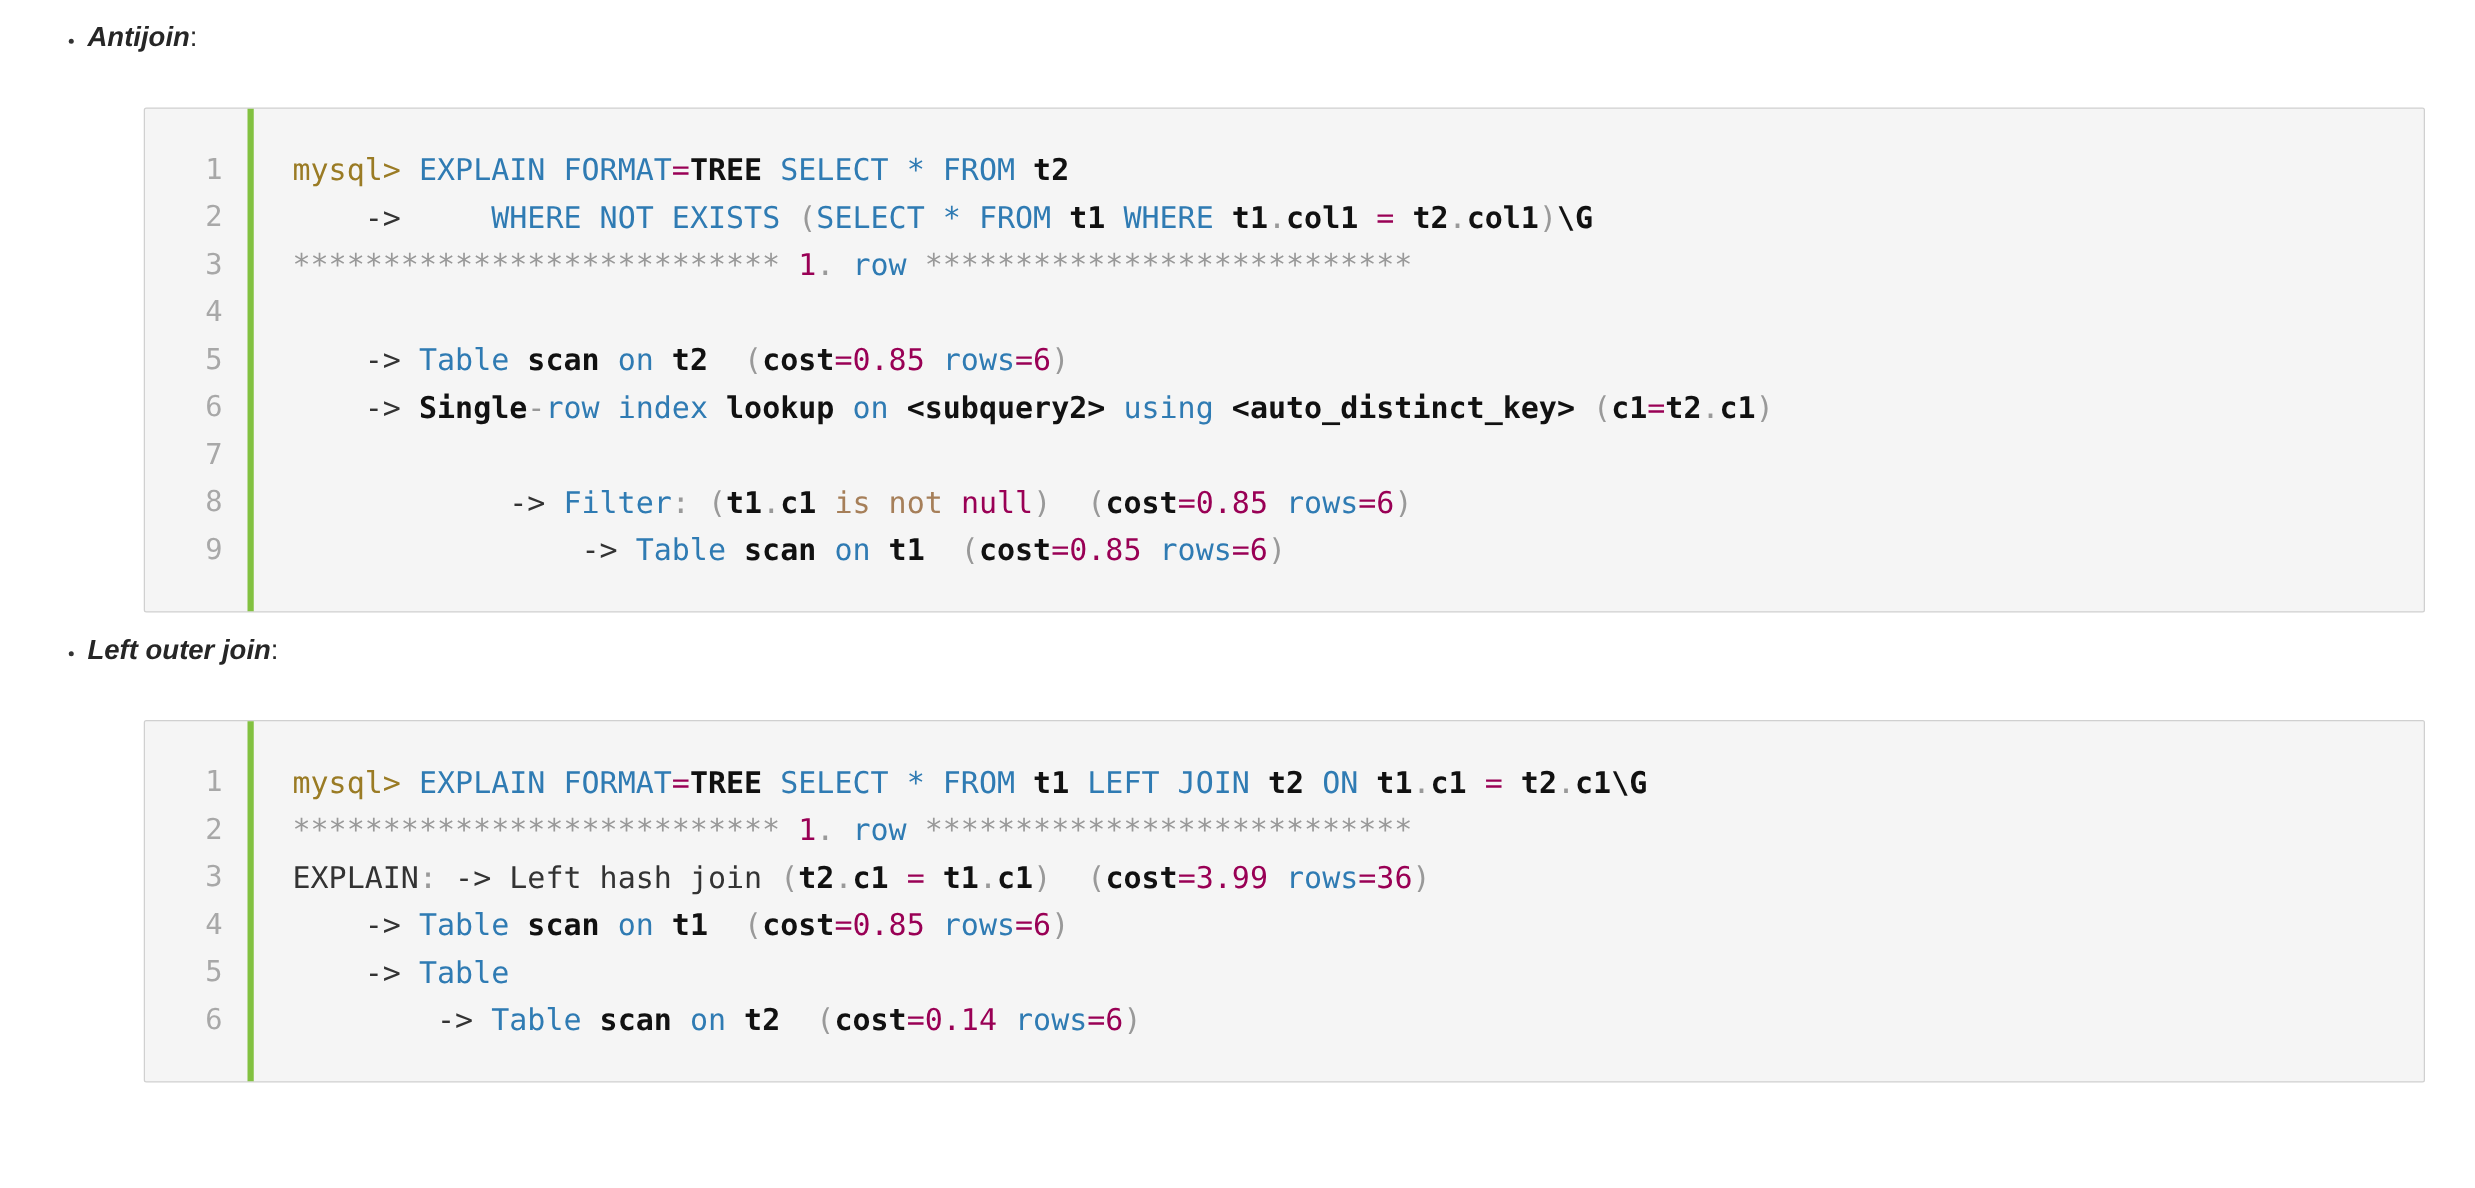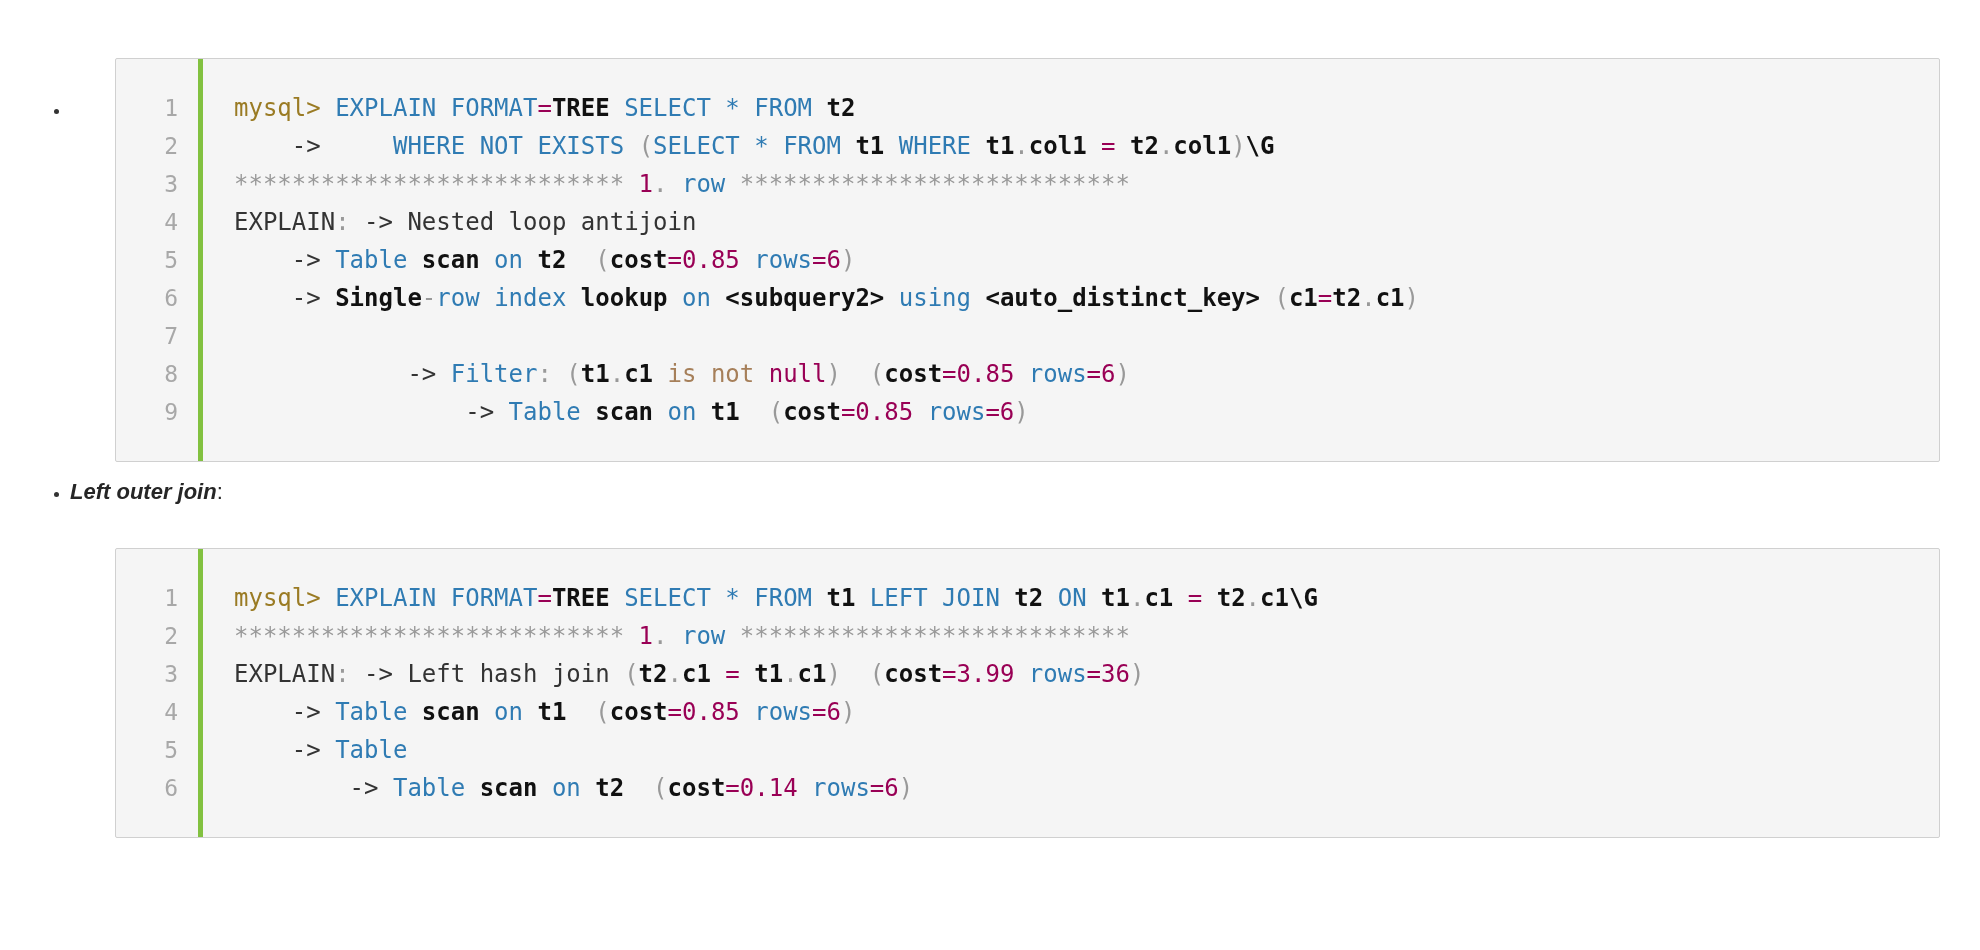--- a/index.html
+++ b/index.html
@@ -89,37 +89,37 @@
   .tok-o { color: var(--operator, #a67f59); }
   .tok-u { color: var(--number, #990055); font-weight: normal; }
 </style>
 </head>
 <body>
 
 <div class="content">
   <ul class="join-list">
 
     <li>
+      <p class="item-head"><span class="item-label">Antijoin</span><span class="item-suffix">:</span></p>
       <div class="codeblock">
         <div class="accent-bar"></div>
       <div class="line">
             <span class="ln">1</span>
             <span class="codetext"><span class="tok-p">mysql&gt;</span><span class="tok-t"> </span><span class="tok-k">EXPLAIN</span><span class="tok-t"> </span><span class="tok-k">FORMAT</span><span class="tok-n">=</span><span class="tok-b">TREE</span><span class="tok-t"> </span><span class="tok-k">SELECT</span><span class="tok-t"> </span><span class="tok-k">*</span><span class="tok-t"> </span><span class="tok-k">FROM</span><span class="tok-t"> </span><span class="tok-b">t2</span></span>
           </div>
           <div class="line">
             <span class="ln">2</span>
             <span class="codetext"><span class="tok-t">    -&gt;     </span><span class="tok-k">WHERE</span><span class="tok-t"> </span><span class="tok-k">NOT</span><span class="tok-t"> </span><span class="tok-k">EXISTS</span><span class="tok-t"> </span><span class="tok-g">(</span><span class="tok-k">SELECT</span><span class="tok-t"> </span><span class="tok-k">*</span><span class="tok-t"> </span><span class="tok-k">FROM</span><span class="tok-t"> </span><span class="tok-b">t1</span><span class="tok-t"> </span><span class="tok-k">WHERE</span><span class="tok-t"> </span><span class="tok-b">t1</span><span class="tok-g">.</span><span class="tok-b">col1</span><span class="tok-t"> </span><span class="tok-n">=</span><span class="tok-t"> </span><span class="tok-b">t2</span><span class="tok-g">.</span><span class="tok-b">col1</span><span class="tok-g">)</span><span class="tok-b">\G</span></span>
           </div>
           <div class="line">
             <span class="ln">3</span>
             <span class="codetext"><span class="tok-g">***************************</span><span class="tok-t"> </span><span class="tok-n">1</span><span class="tok-g">.</span><span class="tok-t"> </span><span class="tok-k">row</span><span class="tok-t"> </span><span class="tok-g">***************************</span></span>
           </div>
           <div class="line">
             <span class="ln">4</span>
-            <span class="codetext"><span class="tok-t">EXPLAIN</span><span class="tok-g">:</span><span class="tok-t"> -&gt; Nested loop antijoin</span></span>
           </div>
           <div class="line">
             <span class="ln">5</span>
             <span class="codetext"><span class="tok-t">    -&gt; </span><span class="tok-k">Table</span><span class="tok-t"> </span><span class="tok-b">scan</span><span class="tok-t"> </span><span class="tok-k">on</span><span class="tok-t"> </span><span class="tok-b">t2</span><span class="tok-t">  </span><span class="tok-g">(</span><span class="tok-b">cost</span><span class="tok-n">=0.85</span><span class="tok-t"> </span><span class="tok-k">rows</span><span class="tok-n">=6</span><span class="tok-g">)</span></span>
           </div>
           <div class="line">
             <span class="ln">6</span>
             <span class="codetext"><span class="tok-t">    -&gt; </span><span class="tok-b">Single</span><span class="tok-g">-</span><span class="tok-k">row</span><span class="tok-t"> </span><span class="tok-k">index</span><span class="tok-t"> </span><span class="tok-b">lookup</span><span class="tok-t"> </span><span class="tok-k">on</span><span class="tok-t"> </span><span class="tok-b">&lt;subquery2&gt;</span><span class="tok-t"> </span><span class="tok-k">using</span><span class="tok-t"> </span><span class="tok-b">&lt;auto_distinct_key&gt;</span><span class="tok-t"> </span><span class="tok-g">(</span><span class="tok-b">c1</span><span class="tok-n">=</span><span class="tok-b">t2</span><span class="tok-g">.</span><span class="tok-b">c1</span><span class="tok-g">)</span></span>
           </div>
           <div class="line">

